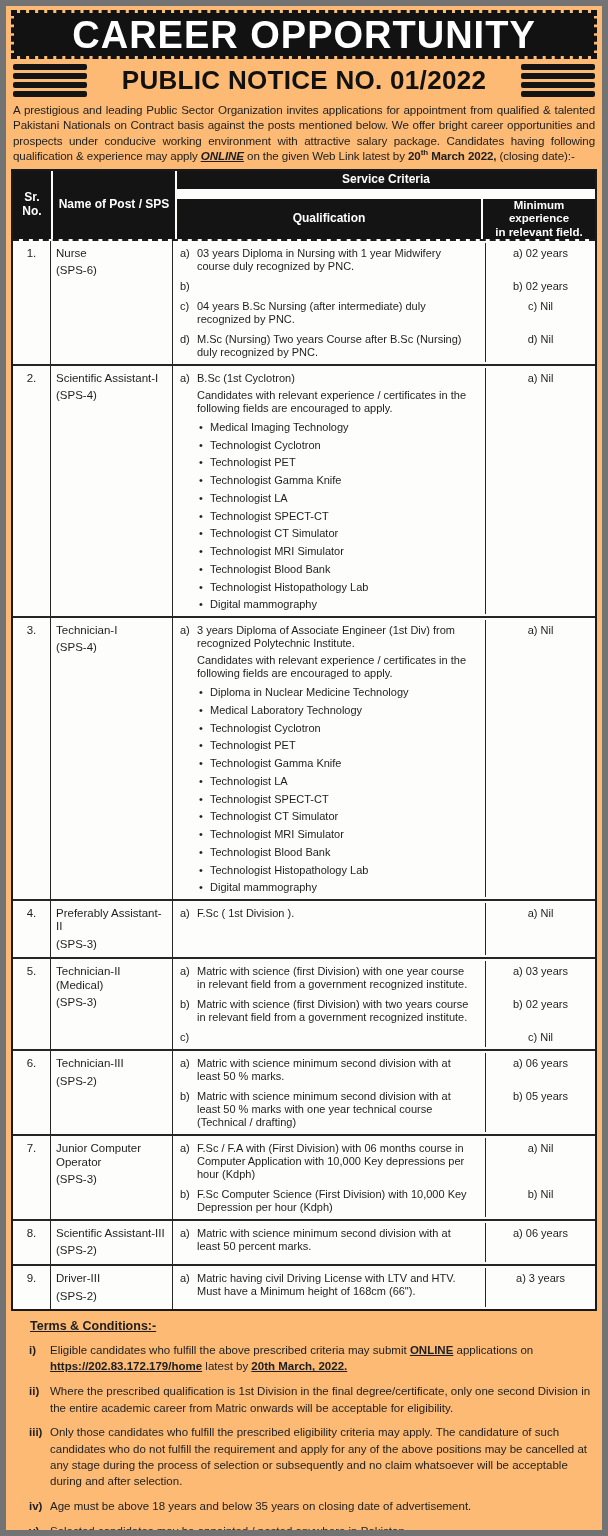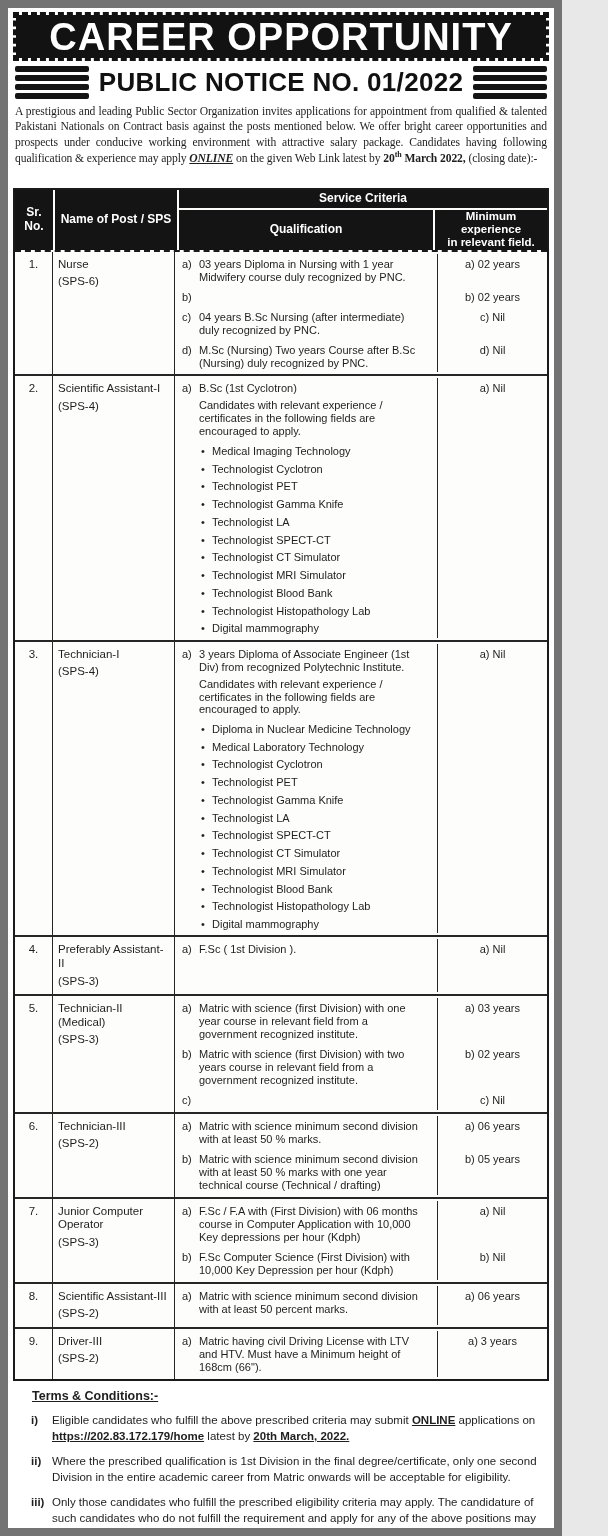--- a/index.html
+++ b/index.html
@@ -1,21 +1,21 @@
 <!DOCTYPE html>
 <html><head>
 <meta charset="utf-8">
 <style>
   * { margin:0; padding:0; box-sizing:border-box; }
   html,body { background:#e8e8e8; }
   body { width:608px; font-family:"Liberation Sans", sans-serif; }
 
   .page {
-    width:562px; height:1536px; overflow:hidden; background:#ffffff;
-    border:8px solid #737373; padding:4px 5px 3px; color:#1e1e1e;
+    width:608px; height:1536px; overflow:hidden; background:#fdba74;
+    border:6px solid #737373; padding:4px 5px 3px; color:#1e1e1e;
   }
 
   
   .banner {
     height:49px; background:#121212; background-clip:padding-box;
     border:3px dashed #121212;
     display:flex; align-items:center; justify-content:center;
   }
   .banner-title {
     color:#ffffff; font-weight:bold; font-size:38px; line-height:1;
@@ -26,39 +26,39 @@
   .notice { display:flex; align-items:center; gap:8px; margin:5px 2px 2px; }
   .stripes { flex:0 0 74px; display:flex; flex-direction:column; gap:3px; }
   .stripes .bar { height:6px; background:#141414; border-radius:2px; }
   .notice-title {
     flex:1; text-align:center; font-weight:bold; font-size:26px;
     letter-spacing:0.3px; white-space:nowrap; color:#111;
   }
 
   
   .intro {
-    margin:5px 2px 22px; font-size:11.6px; line-height:1.32;
-    text-align:justify; letter-spacing:-0.1px;font-family:Liberation Serif, serif;
+    margin:5px 2px 6px; font-size:11.6px; line-height:1.32;
+    text-align:justify; letter-spacing:-0.1px;
   }
   .seg-b { font-weight:bold; }
   .seg-i { font-style:italic; }
   .seg-u { text-decoration:underline; }
   sup { font-size:8px; vertical-align:super; }
 
   
   .jobtable { border:2px solid #1a1a1a; background:#fdfdfc; }
   .thead { display:flex; gap:2px; background:#fdfdfc; border-bottom:2px dashed #1a1a1a; }
   .hcell {
     background:#141414; color:#fff; font-weight:bold; font-size:12px;
     display:flex; align-items:center; justify-content:center; text-align:center;
     white-space:pre-line; line-height:1.15;
   }
   .h-sr   { flex:0 0 38px; }
   .h-name { flex:0 0 122px; }
-  .h-right{ flex:1; display:flex; flex-direction:column; gap:2px; }
+  .h-right{ flex:1; display:flex; flex-direction:column; gap:10px; }
   .h-sc   { height:18px; }
   .h-sub  { flex:1; display:flex; gap:2px; min-height:32px; }
   .h-qual { flex:1; }
   .h-exp  { flex:0 0 112px; font-size:11.5px; }
 
   .trow { display:flex; border-bottom:2px solid #262626; font-size:11px; line-height:1.18; }
   .trow:last-child { border-bottom:none; }
   .c-sr   { flex:0 0 38px; border-right:1.5px solid #262626; text-align:center; padding:6px 2px; font-size:11.5px; }
   .c-name { flex:0 0 122px; border-right:1.5px solid #262626; padding:6px 5px; font-size:11.5px; }
   .c-name .sps { margin-top:4px; }

